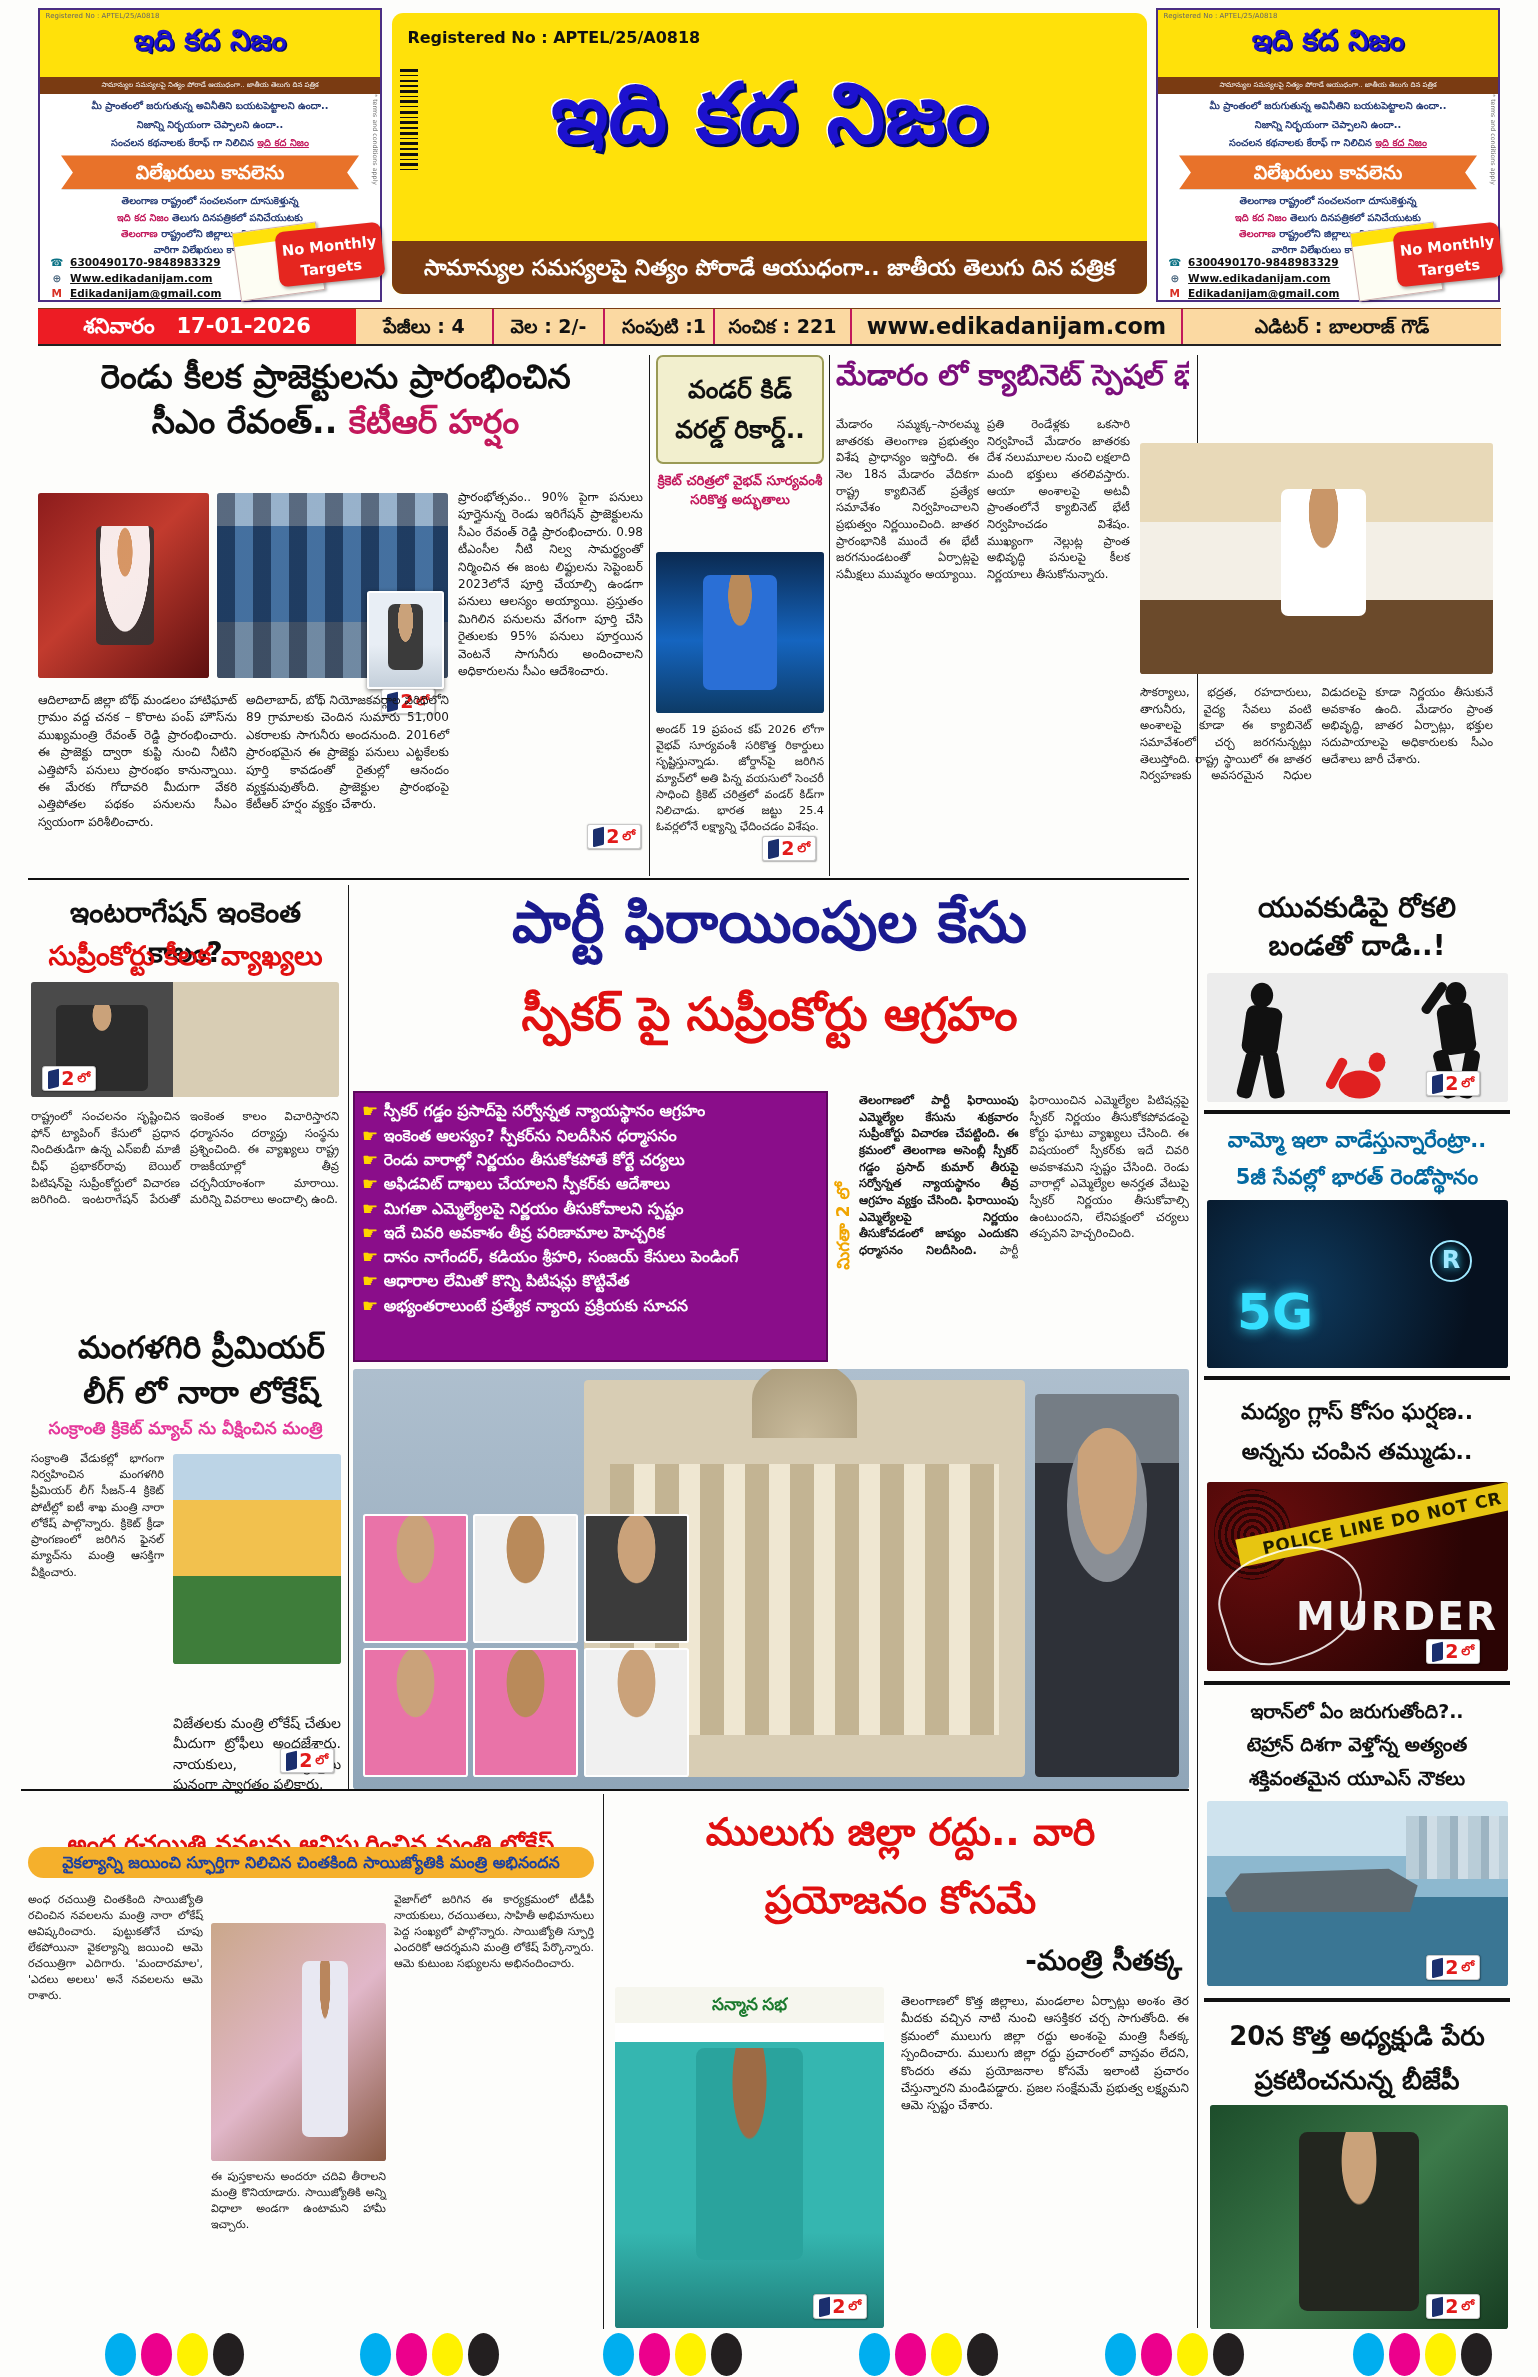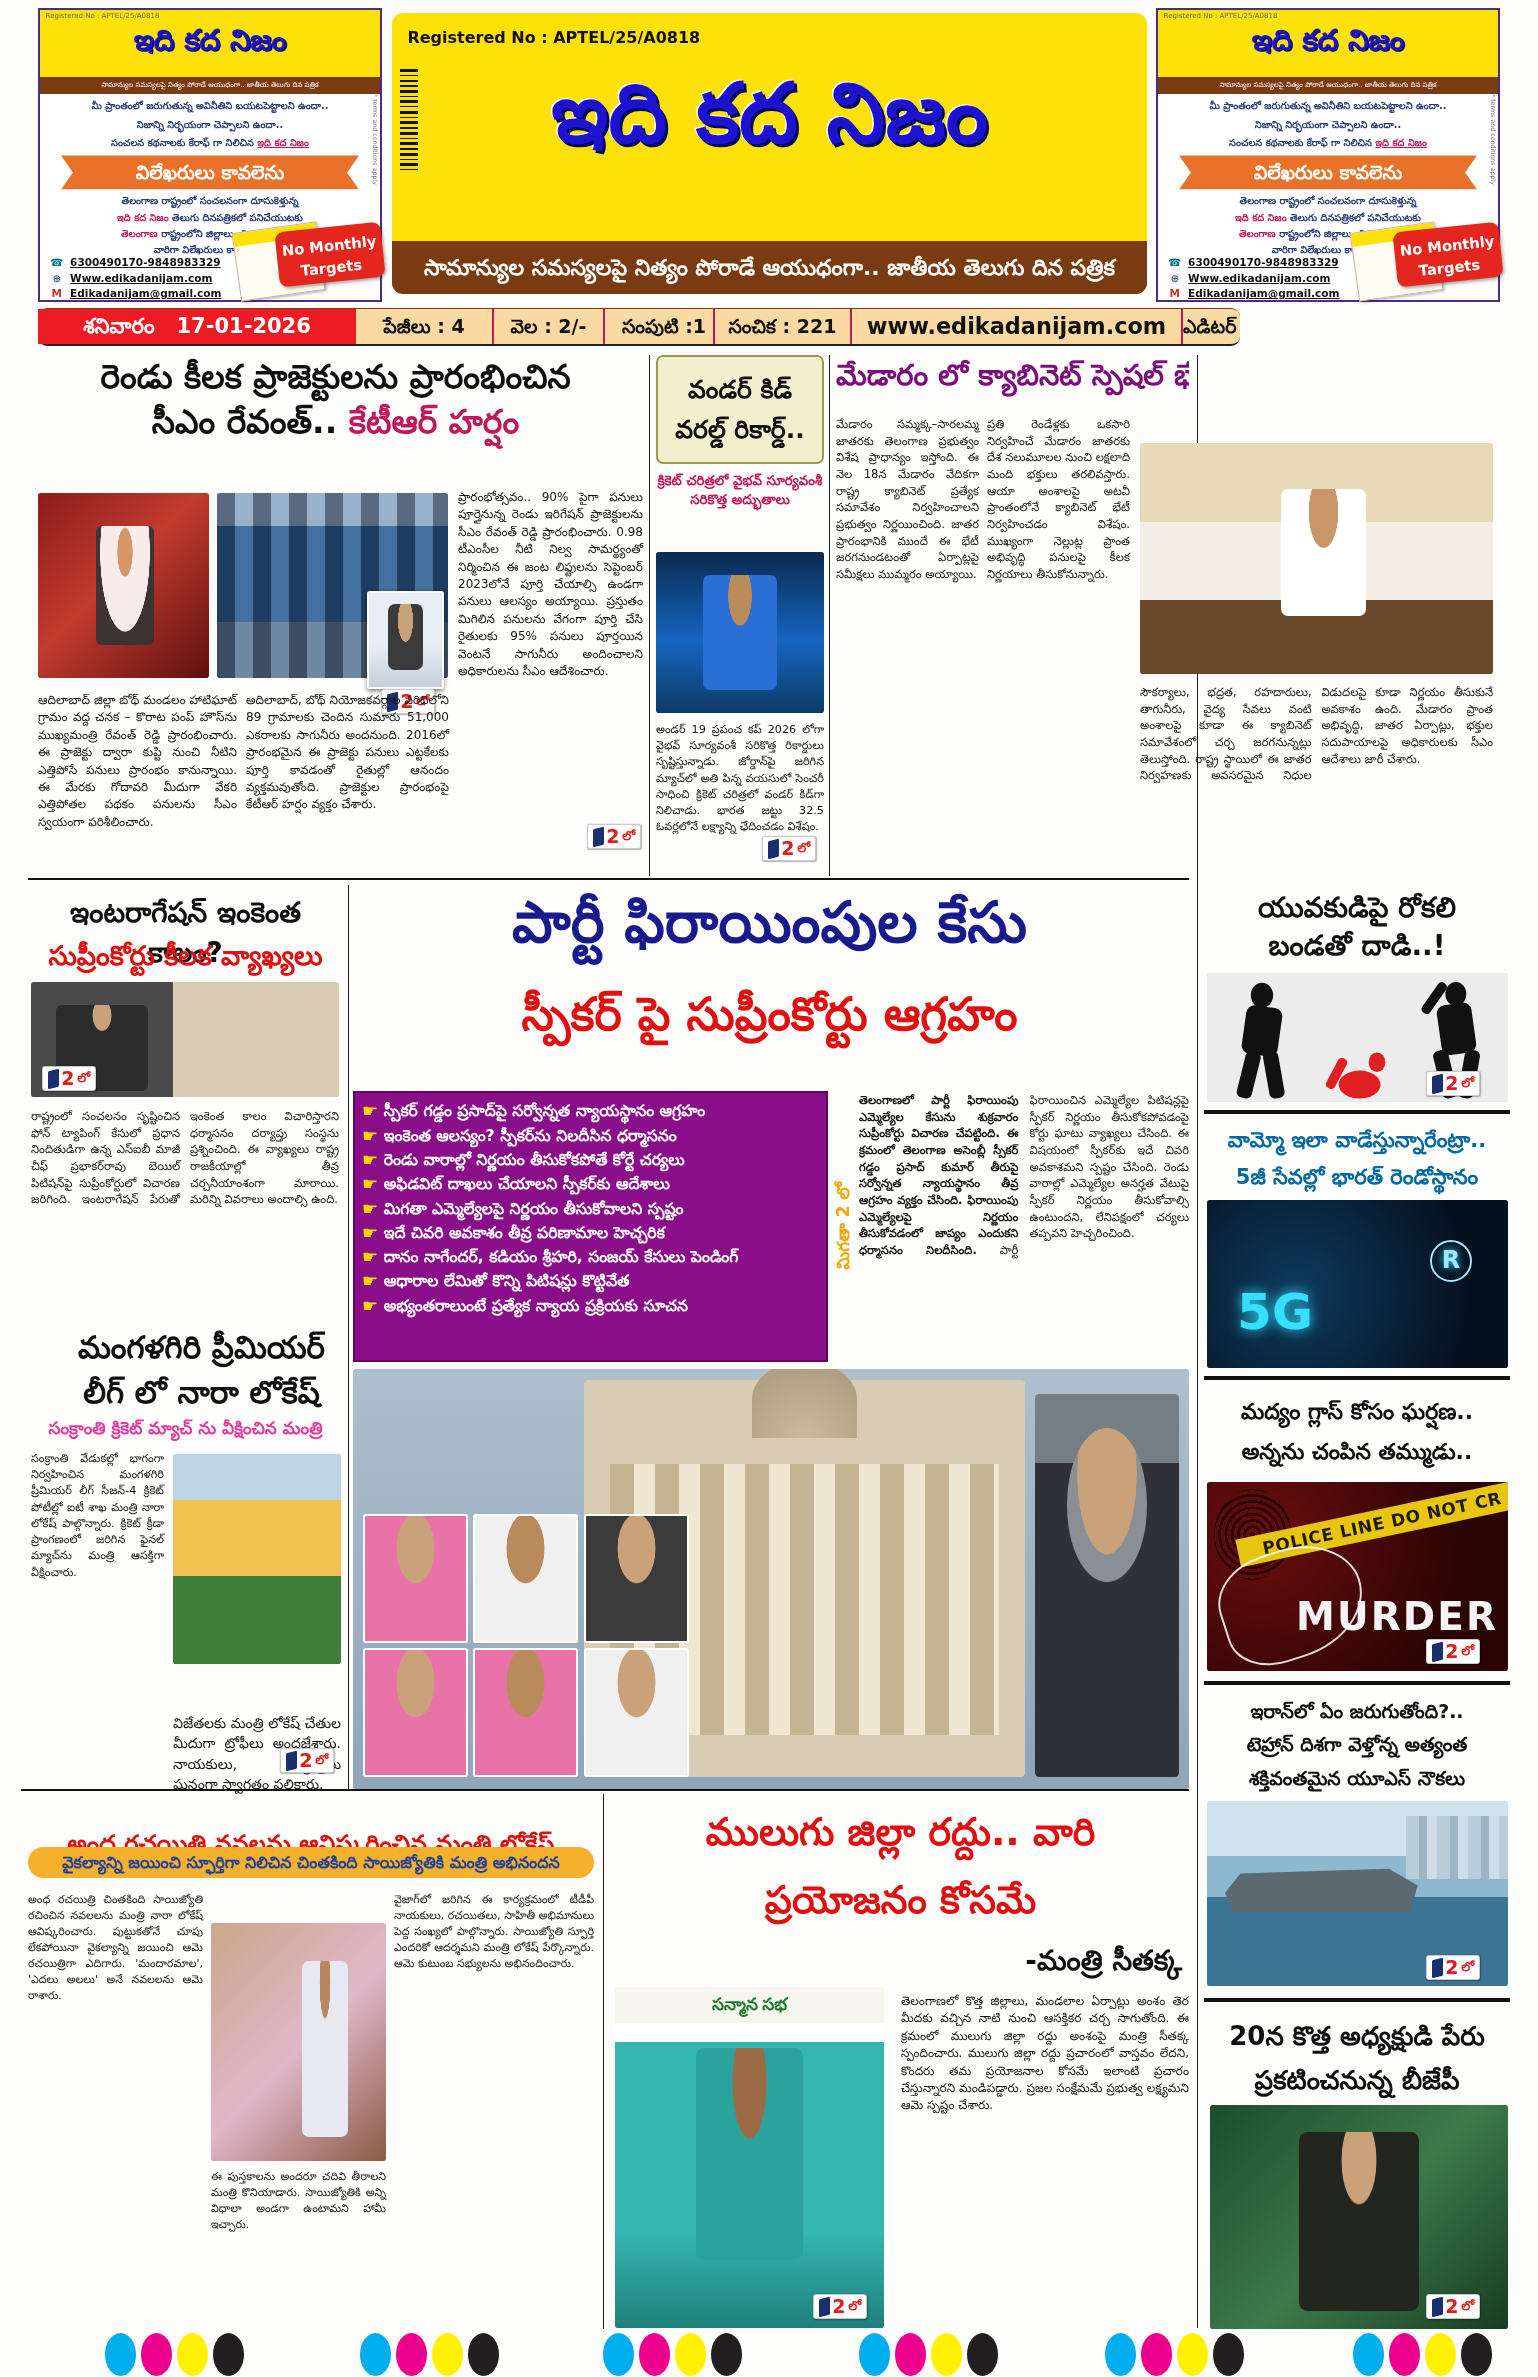--- a/index.html
+++ b/index.html
@@ -47,22 +47,22 @@
   .mh-yellow{position:absolute;inset:0;background:#ffe10a;border-radius:11.2px;}
   .mh-reg{position:absolute;left:15.4px;top:15.4px;font-size:16px;font-weight:bold;color:#111;}
   .mh-title{position:absolute;left:0;right:0;top:52px;text-align:center;font-size:83px;font-weight:bold;
             color:#1d12cf;text-shadow:2.8px 2.8px 0 #000a5e,-1.4px -1.4px 0 #ffffff;white-space:nowrap;}
   .mh-barcode{position:absolute;left:8.4px;top:56px;width:18px;height:105px;
       background:repeating-linear-gradient(180deg,#111 0 2.8px,#ffe10a 2.8px 5.6px,#111 5.6px 7px,#ffe10a 7px 10.5px);}
   .mh-brown{position:absolute;left:0;right:0;bottom:0;height:53px;background:#7a3b12;border-radius:0 0 11.2px 11.2px;
             color:#fff;font-size:22px;font-weight:bold;text-align:center;line-height:53px;white-space:nowrap;overflow:hidden;}
 
   
-  .dateline{position:absolute;left:38px;top:308px;width:1202px;height:38px;background:#fbd9a2;
-            display:flex;border-top:1.4px solid #7a3b12;border-bottom:2.1px solid #222;box-sizing:border-box;border-radius:9px;}
+  .dateline{position:absolute;left:38px;top:308px;width:1463px;height:38px;background:#fbd9a2;
+            display:flex;border-top:1.4px solid #7a3b12;border-bottom:2.1px solid #222;box-sizing:border-box;}
   .dl-red{width:318px;background:#ed1c24;color:#fff;font-weight:bold;font-size:21px;text-align:center;line-height:35px;}
   .dl-cell{border-right:2.1px solid #c2185b;color:#111;font-weight:bold;font-size:19px;text-align:center;line-height:35px;
            box-sizing:border-box;overflow:hidden;white-space:nowrap;}
 
   
   .mag{color:#c2185b;} .red{color:#e01010;} .purp{color:#7b0e7b;} .dblue{color:#1a1a8f;} .blu{color:#1a4f9c;}
 
   
   .p2badge{position:absolute;background:#fff;border:0.7px solid #c9c9c9;border-radius:2.8px;display:flex;
            align-items:center;gap:2.8px;padding:1.4px 4.9px;height:25px;box-sizing:border-box;box-shadow:0.7px 0.7px 1.4px rgba(0,0,0,.3);}
@@ -298,21 +298,21 @@
                 font-weight:bold;font-size:25px;color:#111;line-height:1.6;">
       <div>వండర్ కిడ్</div>
       <div>వరల్డ్ రికార్డ్..</div>
     </div>
     <div style="margin-top:7px;text-align:center;font-weight:bold;font-size:13.3px;color:#c2185b;line-height:1.45;">
       <div>క్రికెట్ చరిత్రలో వైభవ్ సూర్యవంశీ</div>
       <div>సరికొత్త అద్భుతాలు</div>
     </div>
   </div>
   <div class="photo ph-kid" style="left:656px;top:552px;width:168px;height:161px;"></div>
-  <div class="abs body-text" style="left:656px;top:722px;width:168px;height:112px;font-size:11.2px;">అండర్ 19 ప్రపంచ కప్ 2026 లోగా వైభవ్ సూర్యవంశీ సరికొత్త రికార్డులు సృష్టిస్తున్నాడు. జోర్డాన్‌పై జరిగిన మ్యాచ్‌లో అతి పిన్న వయసులో సెంచరీ సాధించి క్రికెట్ చరిత్రలో వండర్ కిడ్‌గా నిలిచాడు. భారత జట్టు 32.5 ఓవర్లలోనే లక్ష్యాన్ని ఛేదించడం విశేషం.</div>
+  <div class="abs body-text" style="left:656px;top:722px;width:168px;height:112px;font-size:11.2px;">అండర్ 19 ప్రపంచ కప్ 2026 లోగా వైభవ్ సూర్యవంశీ సరికొత్త రికార్డులు సృష్టిస్తున్నాడు. జోర్డాన్‌పై జరిగిన మ్యాచ్‌లో అతి పిన్న వయసులో సెంచరీ సాధించి క్రికెట్ చరిత్రలో వండర్ కిడ్‌గా నిలిచాడు. భారత జట్టు 25.4 ఓవర్లలోనే లక్ష్యాన్ని ఛేదించడం విశేషం.</div>
   <div class="p2badge" style="left:762px;top:836px;">
     <span class="book"></span>
     <span class="n">2</span>
       <span class="lo">లో</span>
   </div>
 
   <div class="abs headline purp nowrap" style="left:836px;top:358px;width:353px;font-size:29px;text-align:left;overflow:hidden;">మేడారం లో క్యాబినెట్ స్పెషల్ భేటీ</div>
   <div class="photo ph-cmdesk" style="left:1140px;top:443px;width:353px;height:231px;"></div>
   <div class="abs body-text" style="left:836px;top:416px;width:143px;height:455px;font-size:11.5px;">మేడారం సమ్మక్క–సారలమ్మ జాతరకు తెలంగాణ ప్రభుత్వం విశేష ప్రాధాన్యం ఇస్తోంది. ఈ నెల 18న మేడారం వేదికగా రాష్ట్ర క్యాబినెట్ ప్రత్యేక సమావేశం నిర్వహించాలని ప్రభుత్వం నిర్ణయించింది. జాతర ప్రారంభానికి ముందే ఈ భేటీ జరగనుండటంతో ఏర్పాట్లపై సమీక్షలు ముమ్మరం అయ్యాయి.</div>
   <div class="abs body-text" style="left:987px;top:416px;width:143px;height:455px;font-size:11.5px;">ప్రతి రెండేళ్లకు ఒకసారి నిర్వహించే మేడారం జాతరకు దేశ నలుమూలల నుంచి లక్షలాది మంది భక్తులు తరలివస్తారు. ఆయా అంశాలపై అటవీ ప్రాంతంలోనే క్యాబినెట్ భేటీ నిర్వహించడం విశేషం. ముఖ్యంగా నెల్లుట్ల ప్రాంత అభివృద్ధి పనులపై కీలక నిర్ణయాలు తీసుకోనున్నారు.</div>

